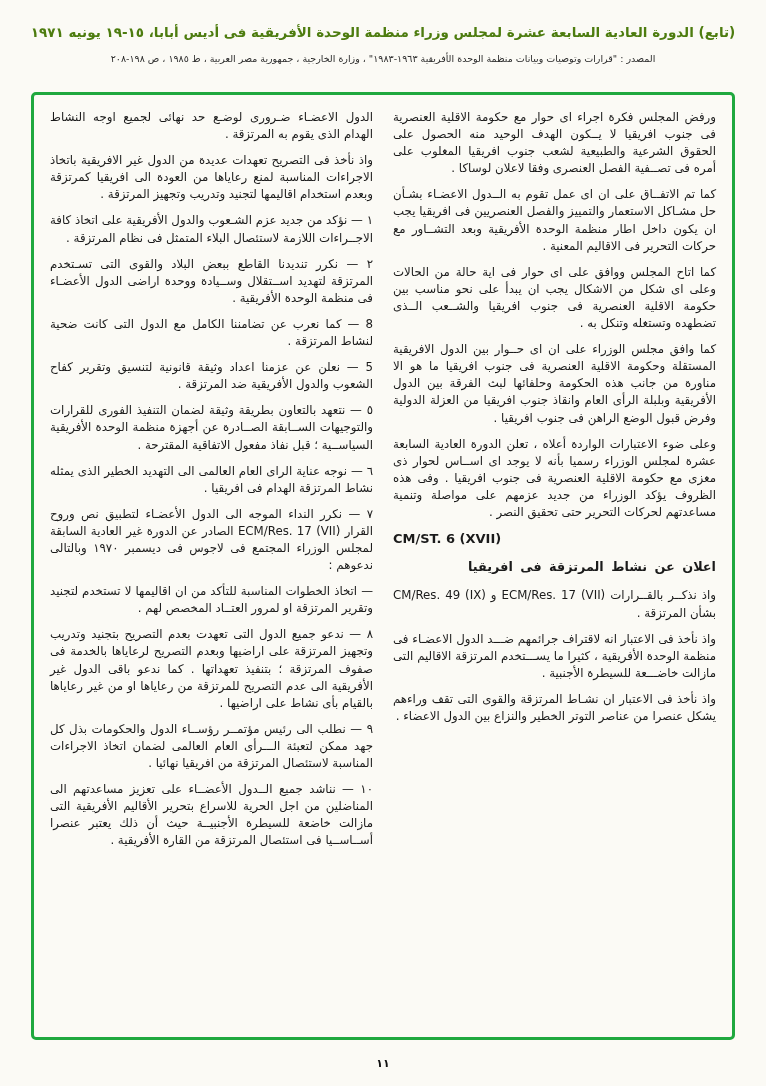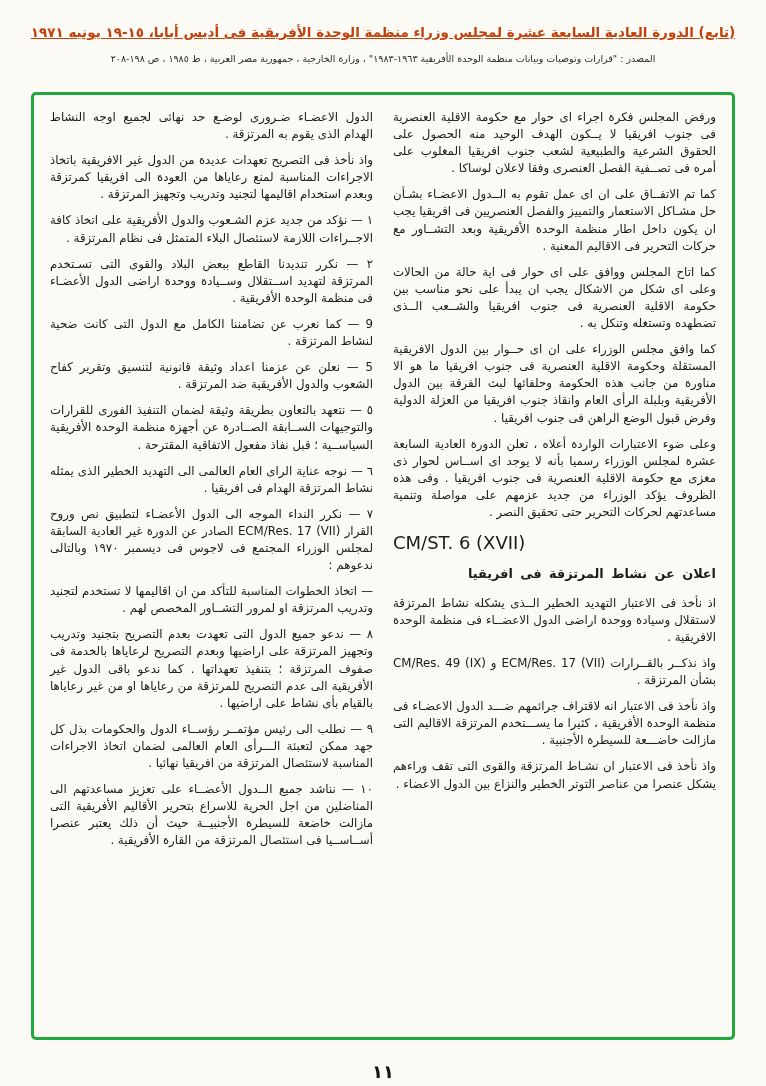--- a/index.html
+++ b/index.html
@@ -10,23 +10,22 @@
     font-family: "DejaVu Sans", sans-serif;
     direction: rtl;
     position: relative;
     overflow: hidden;
     color: #1b1b1b;
   }
   .doc-header { text-align: center; padding-top: 24px; }
   .doc-title {
     font-size: 13.5px;
     font-weight: bold;
-    color: #c2410c;
+    color: #4d7c0f;
     padding: 0 30px;
-    text-decoration: underline;
   }
   .doc-source {
     font-size: 9.5px;
     margin-top: 13px;
     color: #2a2a2a;
     padding: 0 26px;
     letter-spacing: 0.2px;
   }
   .content-frame {
     position: absolute;
@@ -46,38 +45,38 @@
   .column {
     flex: 1 1 0;
     text-align: justify;
     font-size: 11.8px;
     line-height: 1.45;
   }
   .column p { margin-bottom: 9px; }
   .doc-code {
     direction: ltr;
     text-align: left;
-    font-weight: normal;
-    font-size: 18px;
+    font-weight: bold;
+    font-size: 13px;
     margin: 4px 0 10px 0;
     unicode-bidi: embed;
   }
   .section-heading {
     text-align: right;
     font-weight: bold;
     font-size: 12.8px;
     margin: 2px 0 11px 0;
     word-spacing: 3px;
   }
   .page-number {
     position: absolute;
-    bottom: 4px;
+    bottom: 16px;
     width: 100%;
     text-align: center;
-    font-size: 18px;
+    font-size: 11px;
     font-weight: bold;
     color: #111;
   }
 </style>
 </head>
 <body>
 
 <header class="doc-header">
   <div class="doc-title">(تابع) الدورة العادية السابعة عشرة لمجلس وزراء منظمة الوحدة الأفريقية فى أديس أبابا، ١٥-١٩ يونيه ١٩٧١</div>
   <div class="doc-source">المصدر : "قرارات وتوصيات وبيانات منظمة الوحدة الأفريقية ١٩٦٣-١٩٨٣" ، وزارة الخارجية ، جمهورية مصر العربية ، ط ١٩٨٥ ، ص ١٩٨-٢٠٨</div>
@@ -86,37 +85,36 @@
 <main class="content-frame">
 
   <section class="column">
     <p>ورفض المجلس فكرة اجراء اى حوار مع حكومة الاقلية العنصرية فى جنوب افريقيا لا يــكون الهدف الوحيد منه الحصول على الحقوق الشرعية والطبيعية لشعب جنوب افريقيا المغلوب على أمره فى تصــفية الفصل العنصرى وفقا لاعلان لوساكا .</p>
     <p>كما تم الاتفــاق على ان اى عمل تقوم به الــدول الاعضـاء بشـأن حل مشـاكل الاستعمار والتمييز والفصل العنصريين فى افريقيا يجب ان يكون داخل اطار منظمة الوحدة الأفريقية وبعد التشــاور مع حركات التحرير فى الاقاليم المعنية .</p>
     <p>كما اتاح المجلس ووافق على اى حوار فى اية حالة من الحالات وعلى اى شكل من الاشكال يجب ان يبدأ على نحو مناسب بين حكومة الاقلية العنصرية فى جنوب افريقيا والشــعب الــذى تضطهده وتستغله وتنكل به .</p>
     <p>كما وافق مجلس الوزراء على ان اى حــوار بين الدول الافريقية المستقلة وحكومة الاقلية العنصرية فى جنوب افريقيا ما هو الا مناورة من جانب هذه الحكومة وحلفائها لبث الفرقة بين الدول الأفريقية وبلبلة الرأى العام وانقاذ جنوب افريقيا من العزلة الدولية وفرض قبول الوضع الراهن فى جنوب افريقيا .</p>
     <p>وعلى ضوء الاعتبارات الواردة أعلاه ، تعلن الدورة العادية السابعة عشرة لمجلس الوزراء رسميا بأنه لا يوجد اى اســاس لحوار ذى مغزى مع حكومة الاقلية العنصرية فى جنوب افريقيا . وفى هذه الظروف يؤكد الوزراء من جديد عزمهم على مواصلة وتنمية مساعدتهم لحركات التحرير حتى تحقيق النصر .</p>
     <p class="doc-code">CM/ST. 6 (XVII)</p>
     <h2 class="section-heading">اعلان عن نشاط المرتزقة فى افريقيا</h2>
-    <p>اذ نأخذ فى الاعتبار التهديد الخطير الــذى يشكله نشاط المرتزقة لاستقلال وسيادة ووحدة اراضى الدول الاعضــاء فى منظمة الوحدة الافريقية .</p>
     <p>واذ نذكــر بالقــرارات ‏ECM/Res. 17 (VII)‏ و ‏CM/Res. 49 (IX)‏ بشأن المرتزقة .</p>
     <p>واذ نأخذ فى الاعتبار انه لاقتراف جرائمهم ضـــد الدول الاعضـاء فى منظمة الوحدة الأفريقية ، كثيرا ما يســـتخدم المرتزقة الاقاليم التى مازالت خاضـــعة للسيطرة الأجنبية .</p>
     <p>واذ نأخذ فى الاعتبار ان نشـاط المرتزقة والقوى التى تقف وراءهم يشكل عنصرا من عناصر التوتر الخطير والنزاع بين الدول الاعضاء .</p>
   </section>
 
   <section class="column">
     <p>الدول الاعضـاء ضـرورى لوضـع حد نهائى لجميع اوجه النشاط الهدام الذى يقوم به المرتزقة .</p>
     <p>واذ نأخذ فى التصريح تعهدات عديدة من الدول غير الافريقية باتخاذ الاجراءات المناسبة لمنع رعاياها من العودة الى افريقيا كمرتزقة وبعدم استخدام اقاليمها لتجنيد وتدريب وتجهيز المرتزقة .</p>
     <p>١ — نؤكد من جديد عزم الشـعوب والدول الأفريقية على اتخاذ كافة الاجــراءات اللازمة لاستئصال البلاء المتمثل فى نظام المرتزقة .</p>
     <p>٢ — نكرر تنديدنا القاطع ببعض البلاد والقوى التى تسـتخدم المرتزقة لتهديد اســتقلال وســيادة ووحدة اراضى الدول الأعضـاء فى منظمة الوحدة الأفريقية .</p>
-    <p>9 — كما نعرب عن تضامننا الكامل مع الدول التى كانت ضحية لنشاط المرتزقة .</p>
+    <p>8 — كما نعرب عن تضامننا الكامل مع الدول التى كانت ضحية لنشاط المرتزقة .</p>
     <p>5 — نعلن عن عزمنا اعداد وثيقة قانونية لتنسيق وتقرير كفاح الشعوب والدول الأفريقية ضد المرتزقة .</p>
     <p>٥ — نتعهد بالتعاون بطريقة وثيقة لضمان التنفيذ الفورى للقرارات والتوجيهات الســابقة الصــادرة عن أجهزة منظمة الوحدة الأفريقية السياســية ؛ قبل نفاذ مفعول الاتفاقية المقترحة .</p>
     <p>٦ — نوجه عناية الراى العام العالمى الى التهديد الخطير الذى يمثله نشاط المرتزقة الهدام فى افريقيا .</p>
     <p>٧ — نكرر النداء الموجه الى الدول الأعضـاء لتطبيق نص وروح القرار ‏ECM/Res. 17 (VII)‏ الصادر عن الدورة غير العادية السابقة لمجلس الوزراء المجتمع فى لاجوس فى ديسمبر ١٩٧٠ وبالتالى ندعوهم :</p>
-    <p>— اتخاذ الخطوات المناسبة للتأكد من ان اقاليمها لا تستخدم لتجنيد وتدريب المرتزقة او لمرور التشــاور المخصص لهم .</p>
+    <p>— اتخاذ الخطوات المناسبة للتأكد من ان اقاليمها لا تستخدم لتجنيد وتقرير المرتزقة او لمرور العتــاد المخصص لهم .</p>
     <p>٨ — ندعو جميع الدول التى تعهدت بعدم التصريح بتجنيد وتدريب وتجهيز المرتزقة على اراضيها وبعدم التصريح لرعاياها بالخدمة فى صفوف المرتزقة ؛ بتنفيذ تعهداتها . كما ندعو باقى الدول غير الأفريقية الى عدم التصريح للمرتزقة من رعاياها او من غير رعاياها بالقيام بأى نشاط على اراضيها .</p>
     <p>٩ — نطلب الى رئيس مؤتمــر رؤســاء الدول والحكومات بذل كل جهد ممكن لتعبئة الـــرأى العام العالمى لضمان اتخاذ الاجراءات المناسبة لاستئصال المرتزقة من افريقيا نهائيا .</p>
     <p>١٠ — نناشد جميع الــدول الأعضــاء على تعزيز مساعدتهم الى المناضلين من اجل الحرية للاسراع بتحرير الأقاليم الأفريقية التى مازالت خاضعة للسيطرة الأجنبيــة حيث أن ذلك يعتبر عنصرا أســاســيا فى استئصال المرتزقة من القارة الأفريقية .</p>
   </section>
 
 </main>
 
 <footer class="page-number">١١</footer>
 
 </body></html>

